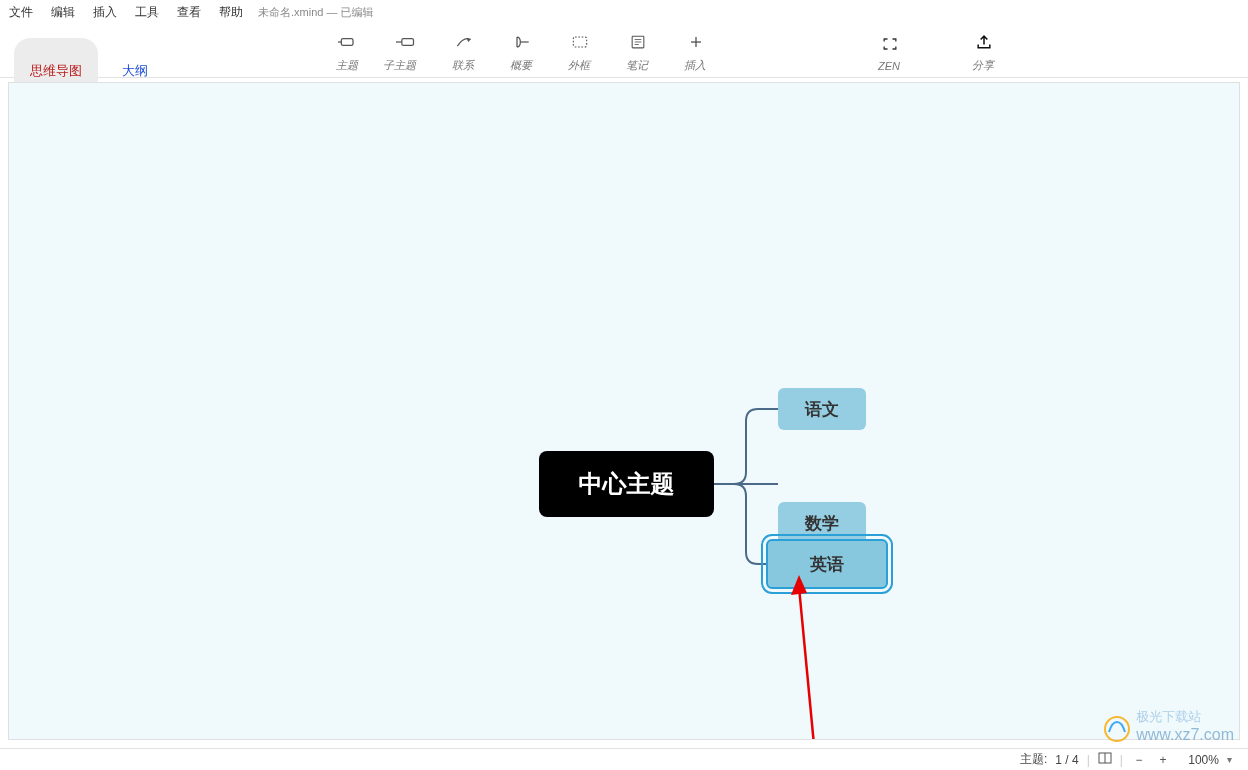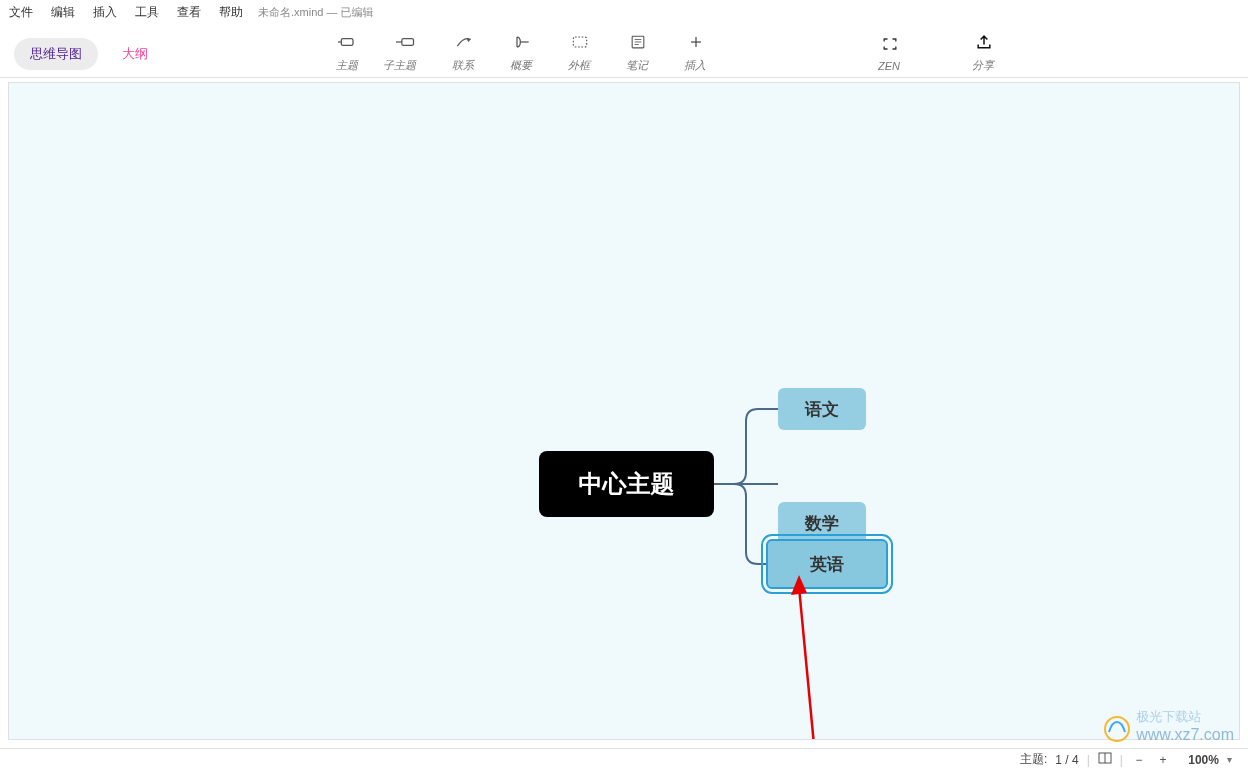--- a/index.html
+++ b/index.html
@@ -7,22 +7,22 @@
 
 .menubar{position:absolute;left:0;top:0;width:100%;height:24px;background:#fff;display:flex;align-items:center;font-size:12px;color:#333;z-index:5;}
 .menubar .menu-item{padding:0 9px;cursor:default;}
 .menubar .doc-title{margin-left:6px;color:#8a8a8a;font-size:11px;}
 .trial{position:absolute;right:138px;top:0;height:16px;background:#e60012;color:#fff;font-size:11px;padding:1px 6px;display:flex;align-items:center;}
 .win-controls{position:absolute;right:0;top:0;height:24px;display:flex;align-items:center;}
 .win-controls .wc{width:46px;height:24px;display:flex;align-items:center;justify-content:center;color:#555;font-size:12px;}
 
 .toolbar{position:absolute;left:0;top:24px;width:100%;height:54px;background:#fff;border-bottom:1px solid #e2e2e2;}
 .mode-tabs{position:absolute;left:14px;top:14px;display:flex;align-items:center;gap:16px;}
-.mode-pill{background:#ececec;border-radius:16px;padding:7px 16px;font-size:13px;color:#4c1d95;}
-.mode-text{font-size:13px;color:#ec4899;padding:6px 8px;}
+.mode-pill{background:#ececec;border-radius:16px;padding:24px 16px;font-size:13px;color:#b91c1c;}
+.mode-text{font-size:13px;color:#1d4ed8;padding:6px 8px;}
 .tool-group{position:absolute;top:6px;display:flex;gap:0;}
 .tool-group.center{left:300px;}
 .tool-btn{width:58px;height:46px;display:flex;flex-direction:column;align-items:flex-end;justify-content:center;color:#555;font-style:italic;}
 .tool-btn svg{width:20px;height:18px;}
 .tool-label{font-size:11px;color:#777;margin-top:3px;}
 .tool-group.right1{left:842px;}
 .tool-group.right2{left:936px;}
 .tool-group.right3{right:10px;}
 .tool-btn.vline{border-left:1px solid #e6e6e6;}
 
@@ -31,21 +31,21 @@
 .node.central{left:530px;top:368px;width:175px;height:66px;background:#000000;color:#fff;font-size:24px;border-radius:8px;}
 .node.sub{width:88px;height:42px;background:#95cee2;color:#333;font-size:17px;}
 .node.sub1{left:769px;top:305px;}
 .node.sub2{left:769px;top:380px;margin-top:39px;}
 .node.sub3{left:757px;top:456px;width:122px;height:50px;background:#87c8df;border:2px solid #2aa0d6;outline:2px solid #2aa0d6;outline-offset:3px;}
 .connectors{position:absolute;left:0;top:0;width:100%;height:100%;pointer-events:none;}
 .arrow-annot{position:absolute;left:780px;top:492px;width:50px;height:180px;pointer-events:none;}
 
 .statusbar{position:absolute;left:0;bottom:0;width:100%;height:22px;background:#fff;border-top:1px solid #e2e2e2;display:flex;align-items:center;justify-content:flex-end;font-size:12px;color:#444;padding-right:16px;gap:8px;}
 .statusbar .sep{color:#ccc;}
-.zoom-val{width:40px;text-align:right;font-weight:bold;}
+.zoom-val{width:40px;text-align:right;}
 .zbtn{width:16px;text-align:center;color:#555;}
 .watermark{position:absolute;right:14px;bottom:26px;font-size:13px;color:#8fbfe0;opacity:.7;pointer-events:none;}
 .watermark .cn{display:block;font-size:16px;color:#6aa0c8;}
 .wm-icon{position:absolute;right:118px;bottom:28px;width:26px;height:26px;pointer-events:none;}
 </style>
 </head>
 <body>
 
 <div class="menubar">
   <span class="menu-item">文件</span>

